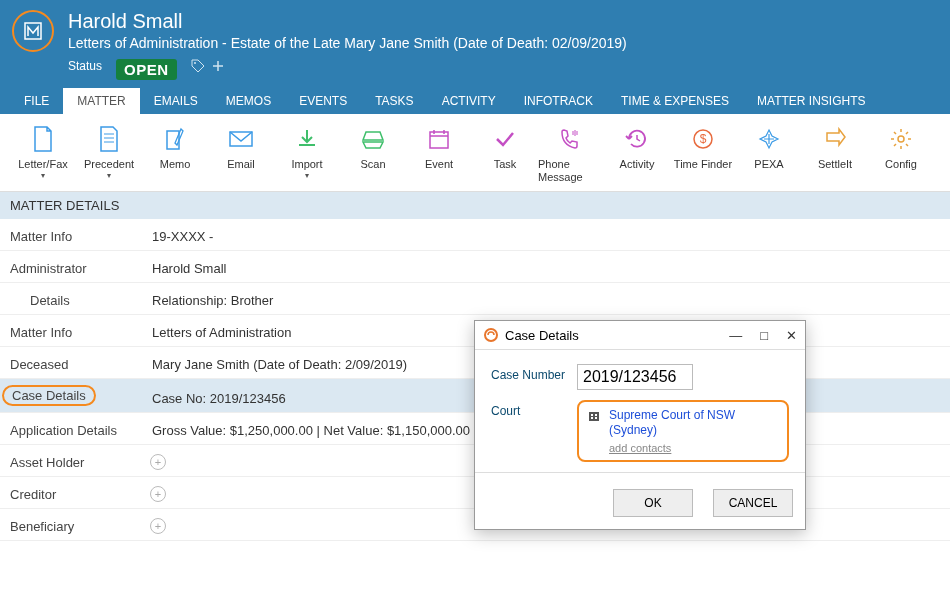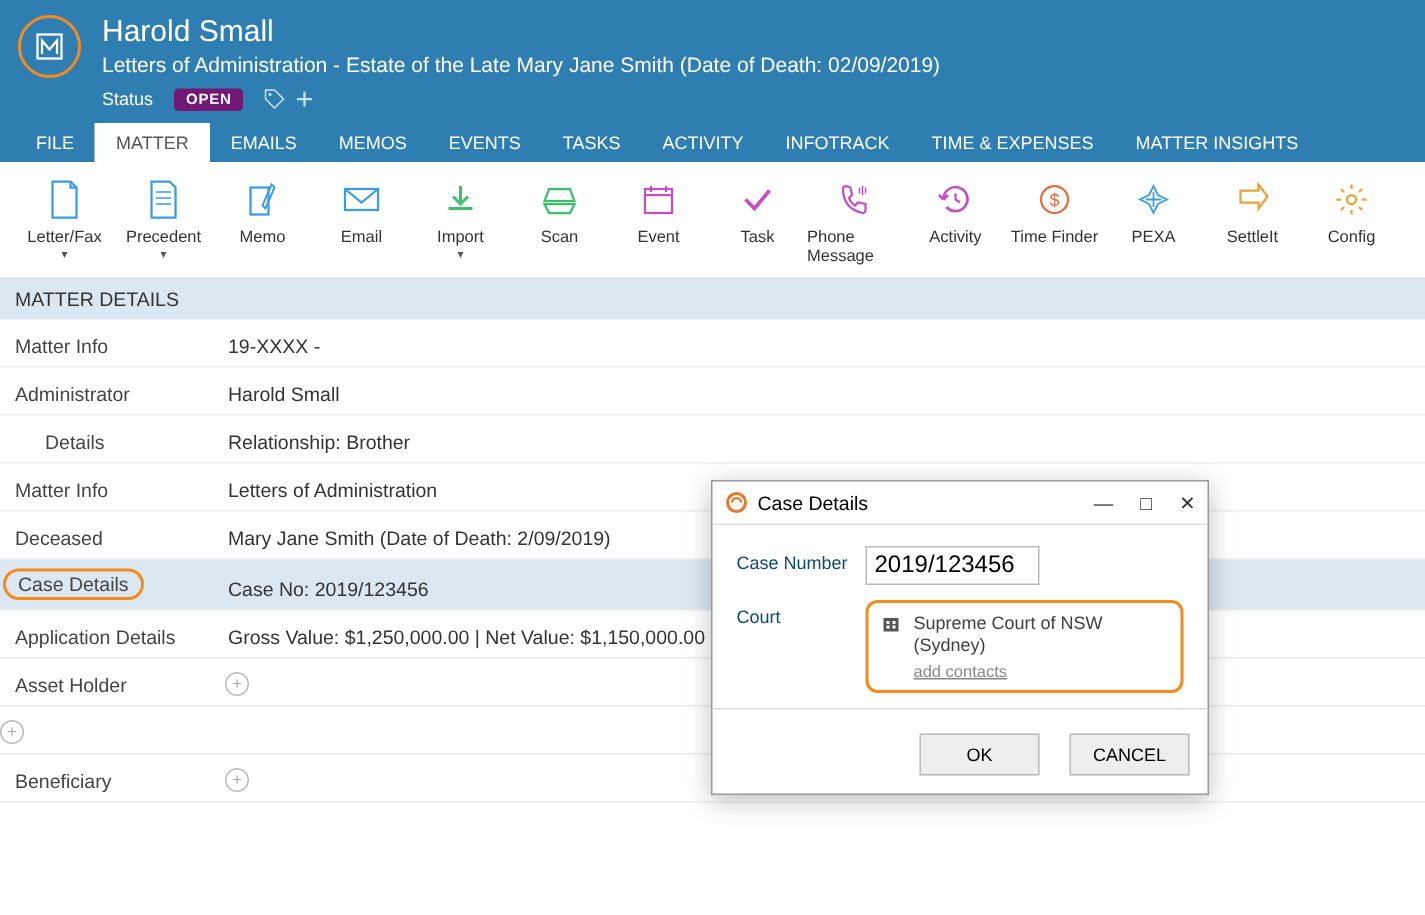--- a/index.html
+++ b/index.html
@@ -6,21 +6,21 @@
   body { width: 950px; height: 610px; background: #fff; overflow: hidden; position: relative; }
 
   
   .header { background: #2f7eb1; color: #fff; padding: 10px 12px 8px 12px; }
   .header-top { display: flex; align-items: flex-start; gap: 14px; }
   .app-logo { width: 42px; height: 42px; border: 2px solid #f58a1f; border-radius: 50%; display: flex; align-items: center; justify-content: center; color: #fff; flex-shrink: 0; }
   .header-text { display: flex; flex-direction: column; }
   .header-title { font-size: 20px; font-weight: 400; }
   .header-sub { font-size: 14px; margin-top: 2px; }
   .header-status-row { display: flex; align-items: flex-start; gap: 14px; margin-top: 8px; font-size: 12px; }
-  .status-badge { background: #701a75; color: #fff; padding: 2px 8px; border-radius: 3px; font-weight: 600; font-size: 10px; letter-spacing: 0.5px; }
+  .status-badge { background: #15803d; color: #fff; padding: 2px 8px; border-radius: 3px; font-weight: 600; font-size: 15px; letter-spacing: 0.5px; }
   .tag-plus { display: flex; gap: 6px; color: #cfe3f0; }
 
   
   .menubar { background: #2f7eb1; display: flex; padding: 0 10px; }
   .menu-tab { padding: 6px 14px; font-size: 12px; color: #fff; cursor: pointer; }
   .menu-tab.active { background: #fff; color: #555; }
 
   
   .ribbon { display: flex; gap: 0; padding: 8px 10px 6px 10px; border-bottom: 1px solid #ddd; }
   .ribbon-btn { display: flex; flex-direction: column; align-items: center; width: 66px; padding: 2px 0; cursor: pointer; }
@@ -47,21 +47,21 @@
   .dlg-titlebar { display: flex; align-items: center; padding: 6px 8px; border-bottom: 1px solid #ddd; }
   .dlg-title { font-size: 13px; margin-left: 6px; flex: 1; }
   .dlg-controls { display: flex; gap: 18px; color: #333; font-size: 13px; }
   .dlg-body { padding: 14px 16px 6px 16px; }
   .dlg-field-row { display: flex; align-items: flex-start; margin-bottom: 10px; font-size: 12px; }
   .dlg-lbl { width: 86px; color: #0c4a6e; padding-top: 4px; }
   .dlg-input { border: 1px solid #bbb; padding: 3px 5px; font-size: 16px; width: 116px; }
   .court-box { flex: 1; border: 2px solid #f58a1f; border-radius: 8px; padding: 6px 8px; display: flex; flex-direction: column; gap: 4px; }
   .court-inner { display: flex; gap: 8px; align-items: flex-start; }
   .court-building { width: 14px; color: #555; }
-  .court-text { font-size: 12px; color: #404040; line-height: 1.25; }
+  .court-text { font-size: 12px; color: #1d4ed8; line-height: 1.25; }
   .add-contacts { font-size: 11px; color: #888; text-decoration: underline; margin-left: 22px; cursor: pointer; }
   .dlg-sep { border-top: 1px solid #ddd; margin: 8px -16px 0 -16px; }
   .dlg-btns { display: flex; justify-content: flex-end; gap: 20px; padding: 10px 12px 12px 12px; }
   .dlg-btn { width: 80px; padding: 6px 0; font-size: 12px; border: 1px solid #bbb; background: #eee; cursor: pointer; text-align: center; }
 
   svg { display: block; }
 </style>
 </head>
 <body>
 
@@ -265,20 +265,21 @@
   </div>
   <div class="drow">
     <div class="dlabel">Application Details</div>
     <div class="dvalue">Gross Value: $1,250,000.00 | Net Value: $1,150,000.00</div>
   </div>
   <div class="drow">
     <div class="dlabel">Asset Holder</div>
     <div class="dvalue"><span class="add-circle">+</span></div>
   </div>
   <div class="drow">
+    <div class="dlabel">Creditor</div>
     <div class="dvalue"><span class="add-circle">+</span></div>
   </div>
   <div class="drow">
     <div class="dlabel">Beneficiary</div>
     <div class="dvalue"><span class="add-circle">+</span></div>
   </div>
 </div>
 
 <div class="dialog">
   <div class="dlg-titlebar">

